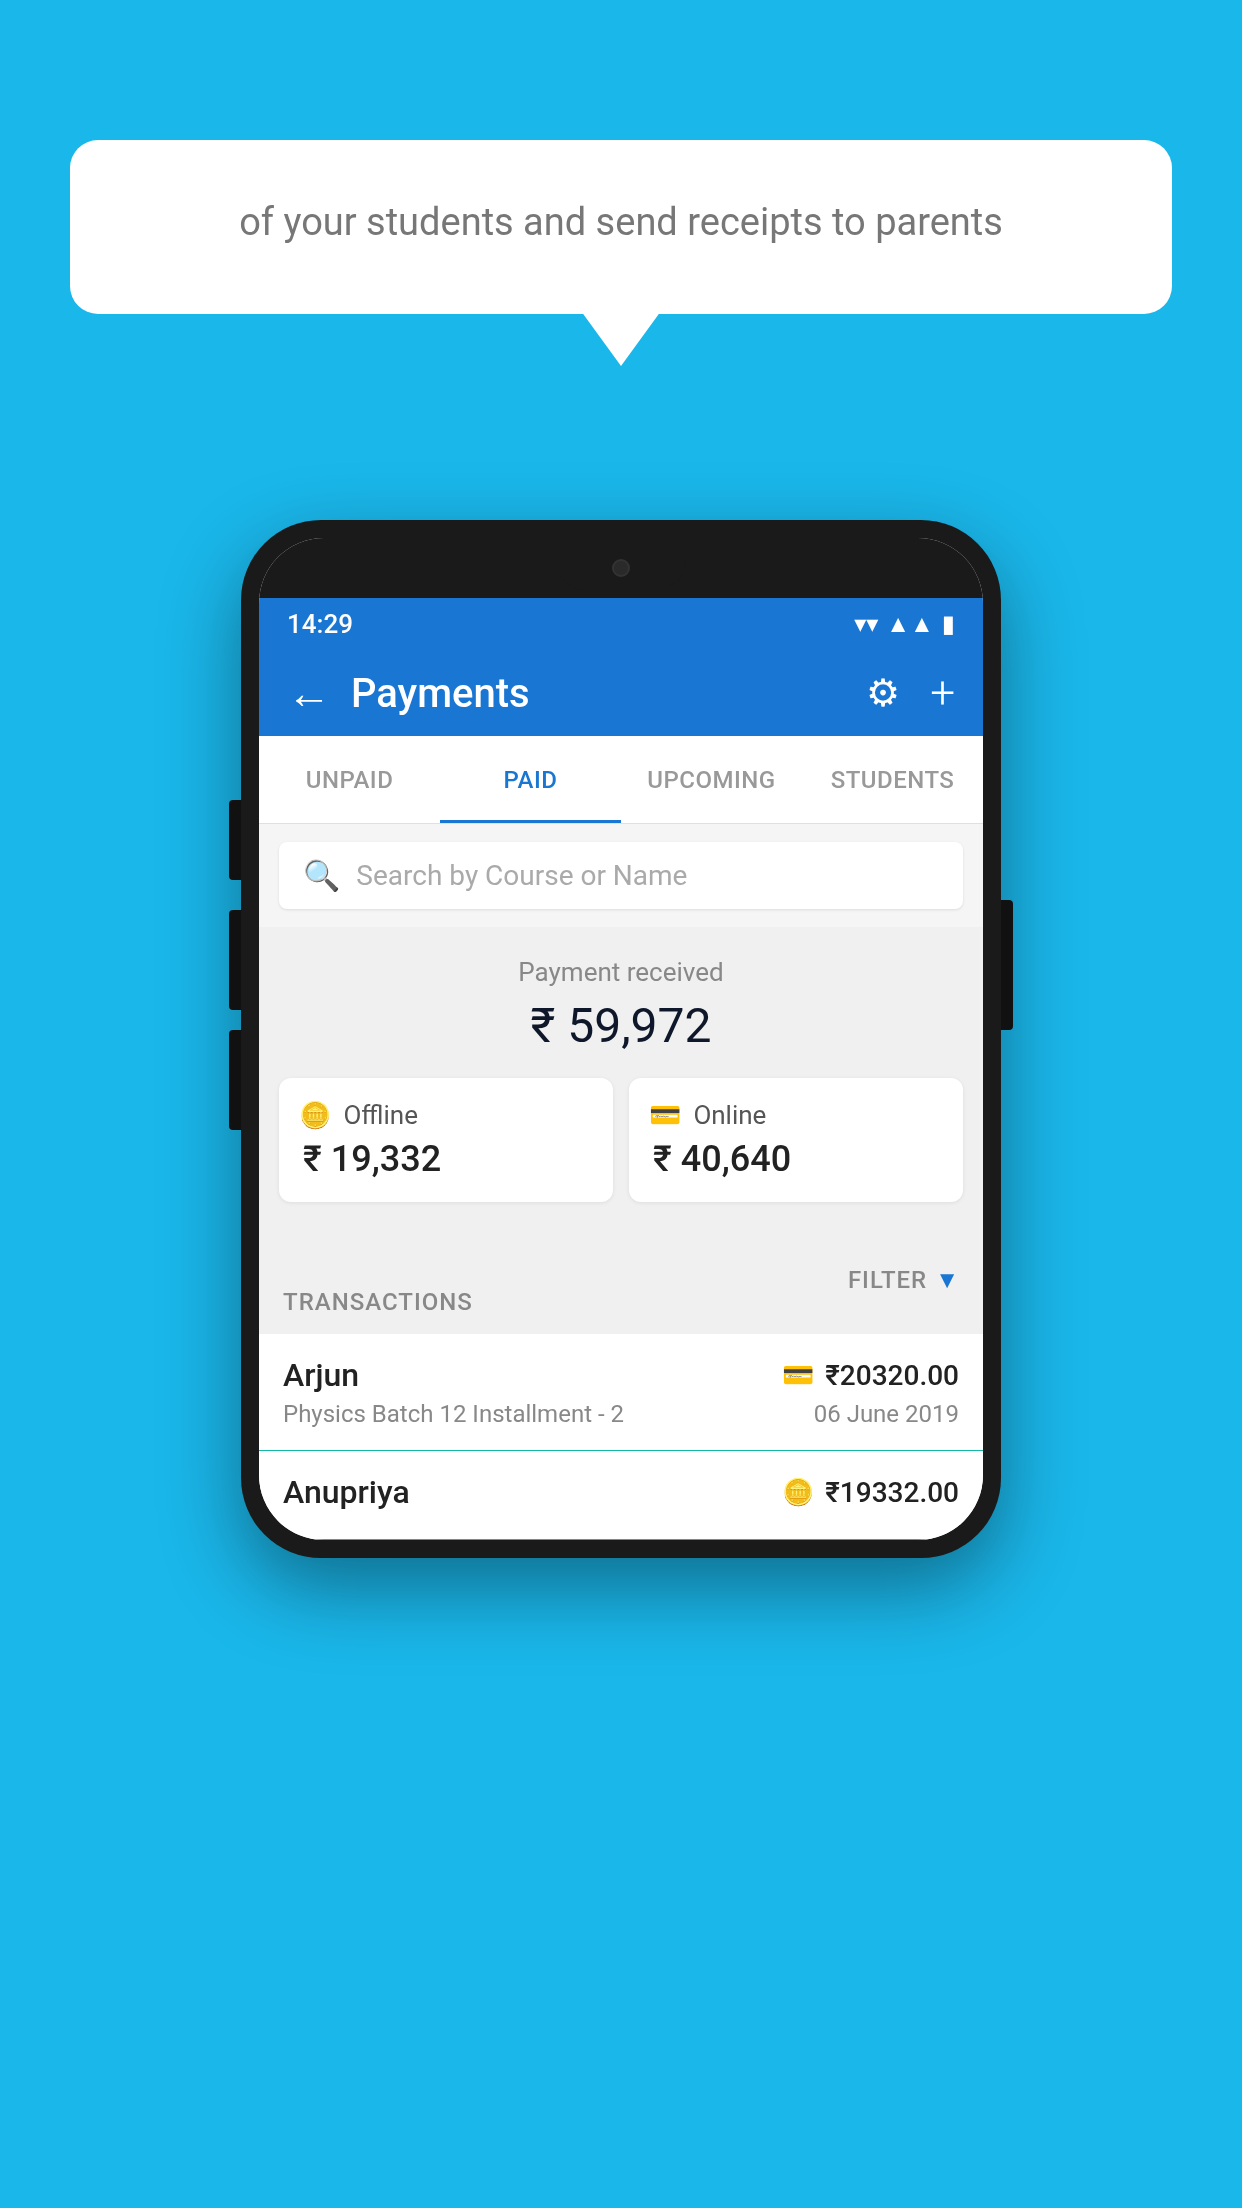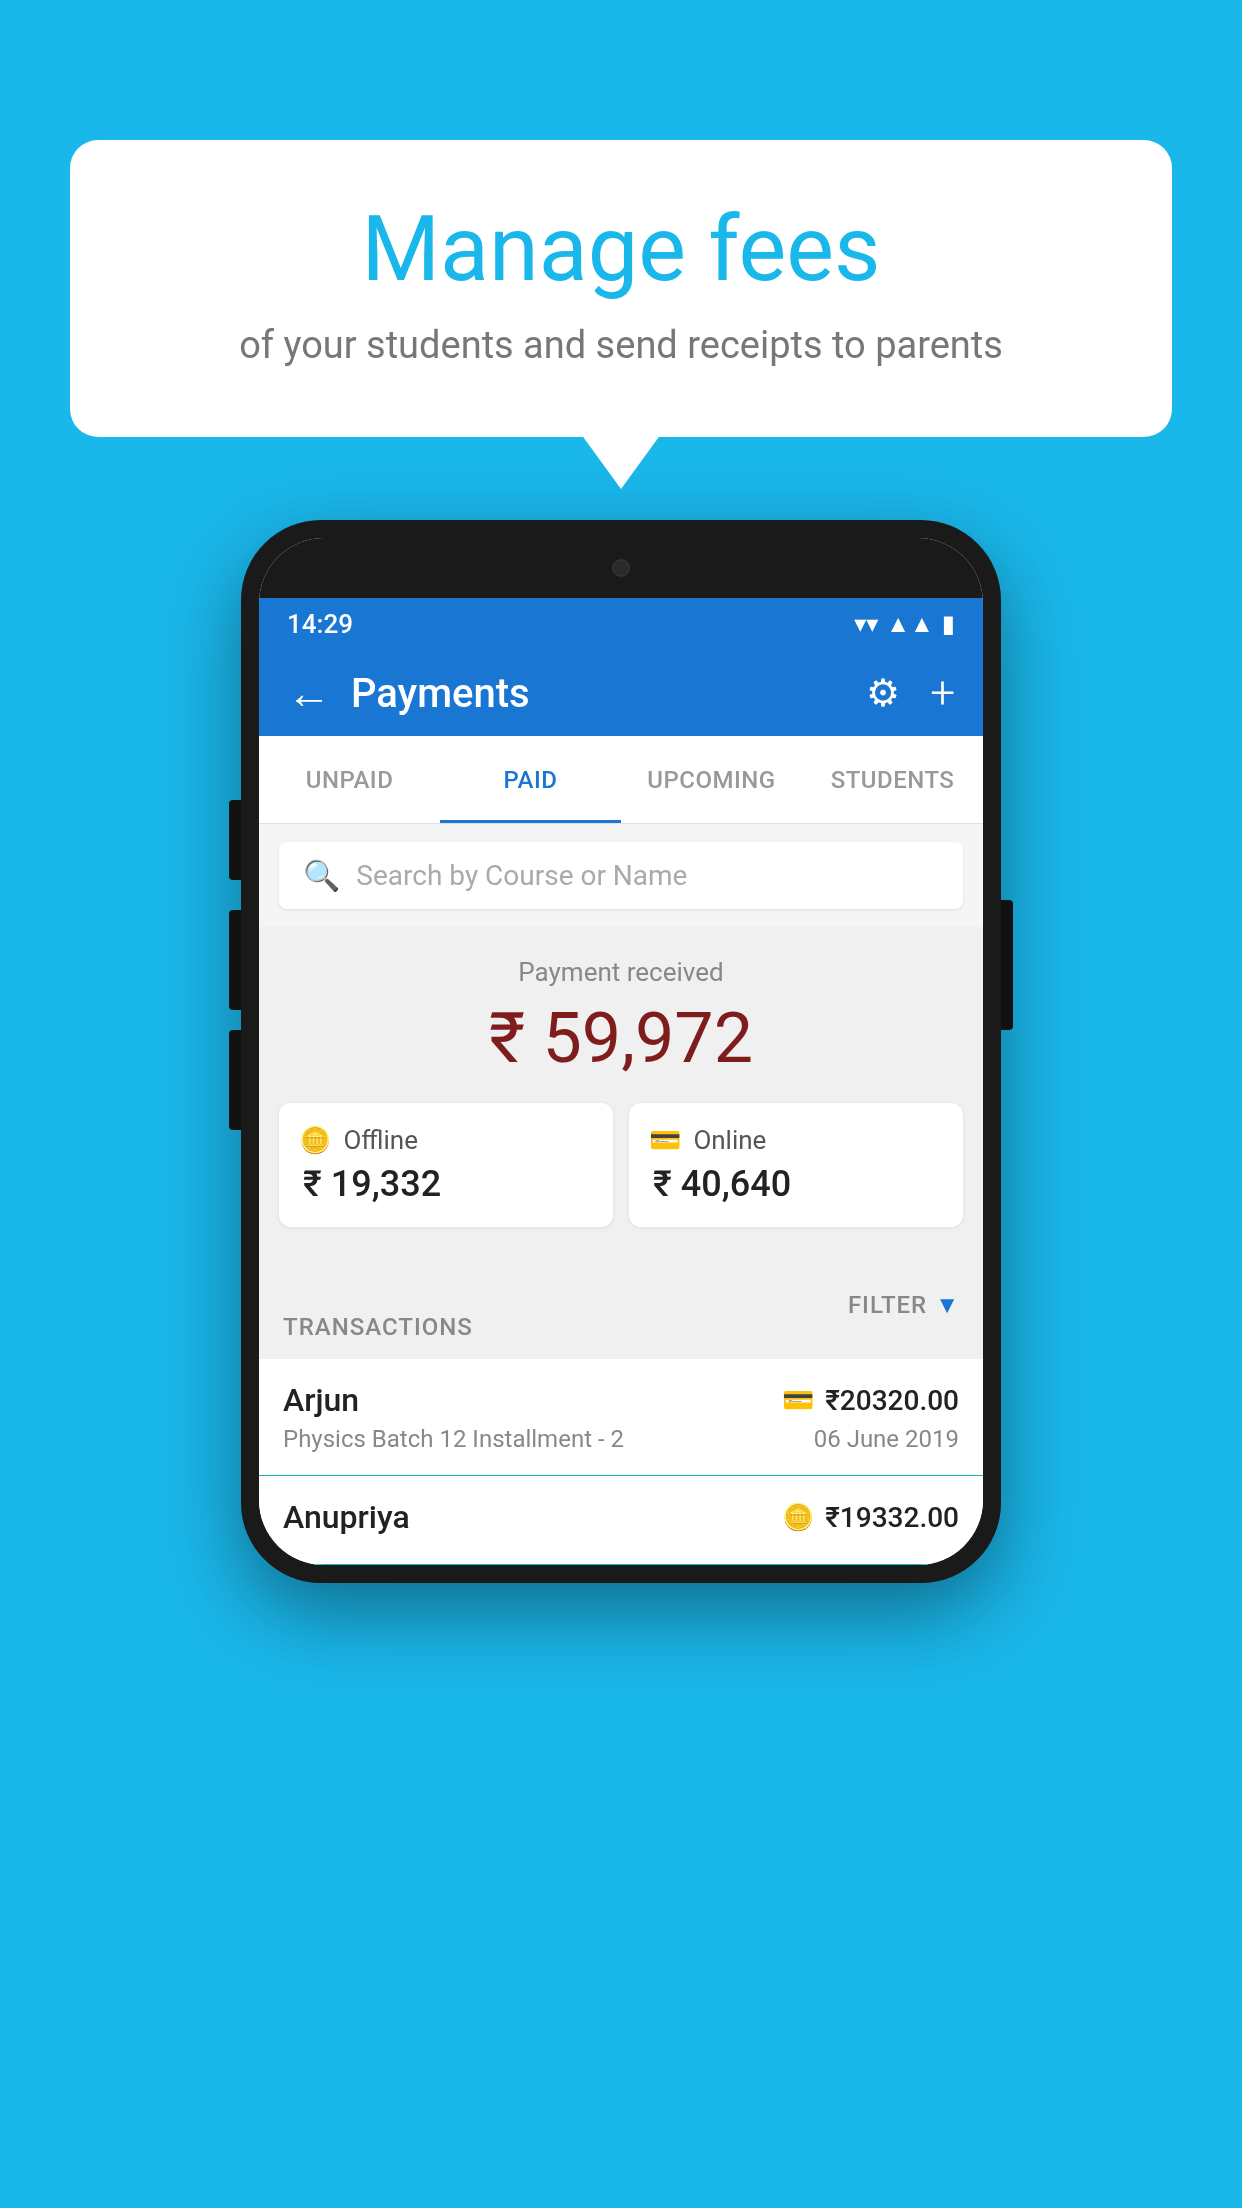--- a/index.html
+++ b/index.html
@@ -286,23 +286,23 @@
       text-align: center;
     }
 
     .payment-label {
       font-size: 26px;
       color: #888;
       margin-bottom: 10px;
     }
 
     .payment-amount {
-      font-size: 70px;
+      font-size: 48px;
       font-weight: 400;
-      color: #7f1d1d;
+      color: #0f172a;
       margin-bottom: 24px;
     }
 
     .payment-cards {
       display: flex;
       gap: 16px;
     }
 
     .payment-card {
       flex: 1;
@@ -426,21 +426,20 @@
     .transaction-date {
       font-size: 24px;
       color: #888;
     }
   </style>
 </head>
 <body>
 
 <div class="speech-bubble-container">
   <div class="speech-bubble">
-    <div class="bubble-title">Manage fees</div>
     <div class="bubble-subtitle">of your students and send receipts to parents</div>
   </div>
 </div>
 
 <div class="phone-wrapper">
   <div class="phone-outer">
     <div class="side-btn-vol"></div>
     <div class="side-btn-vol2"></div>
     <div class="side-btn-power"></div>
 

